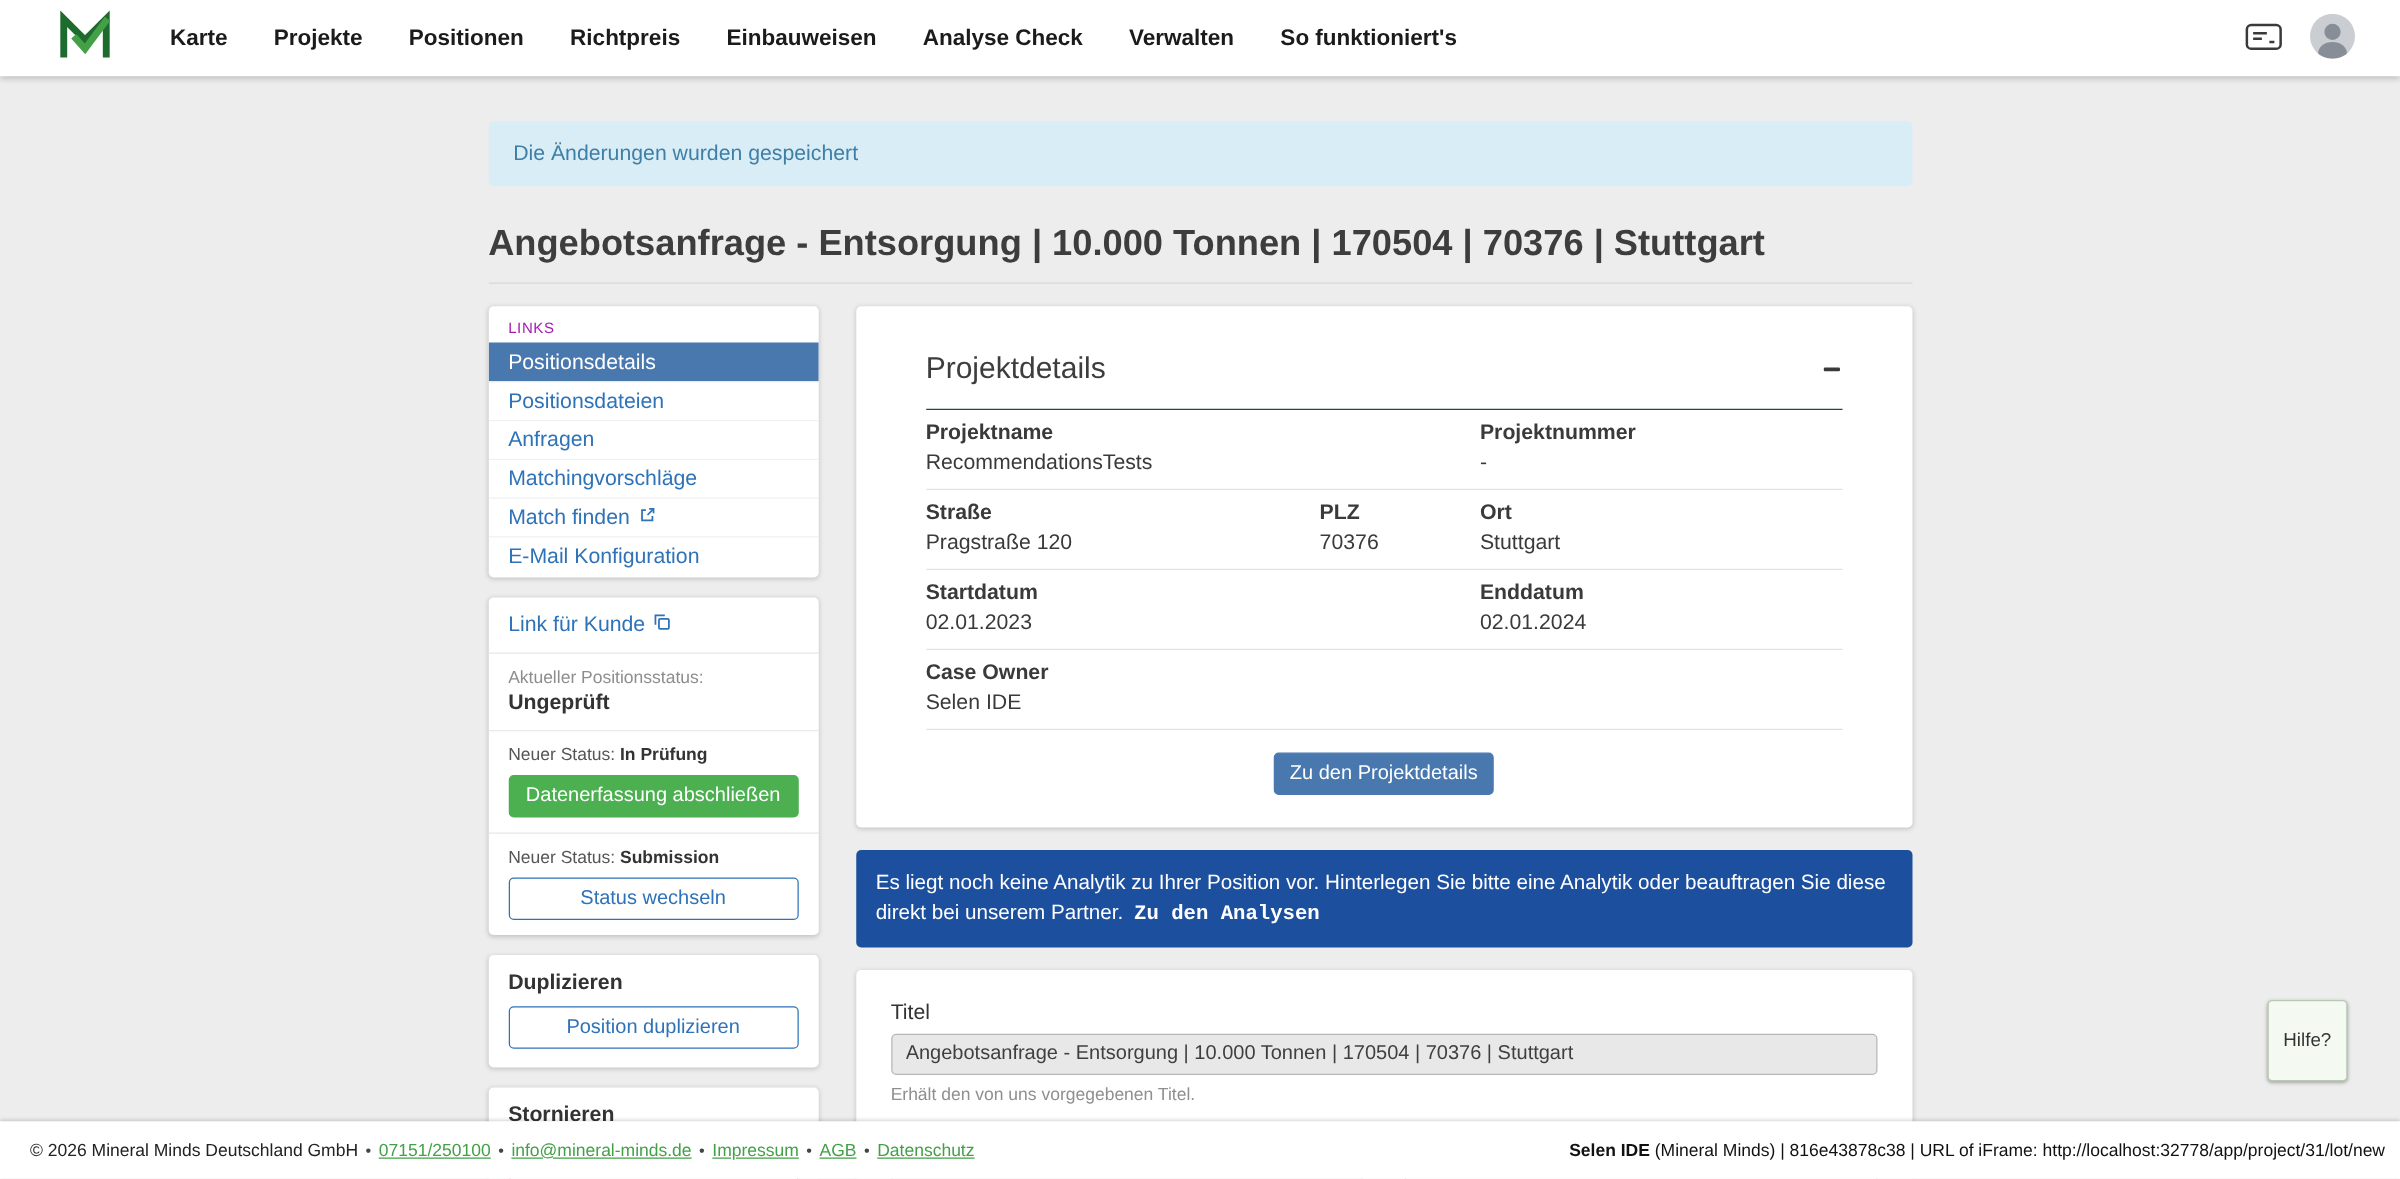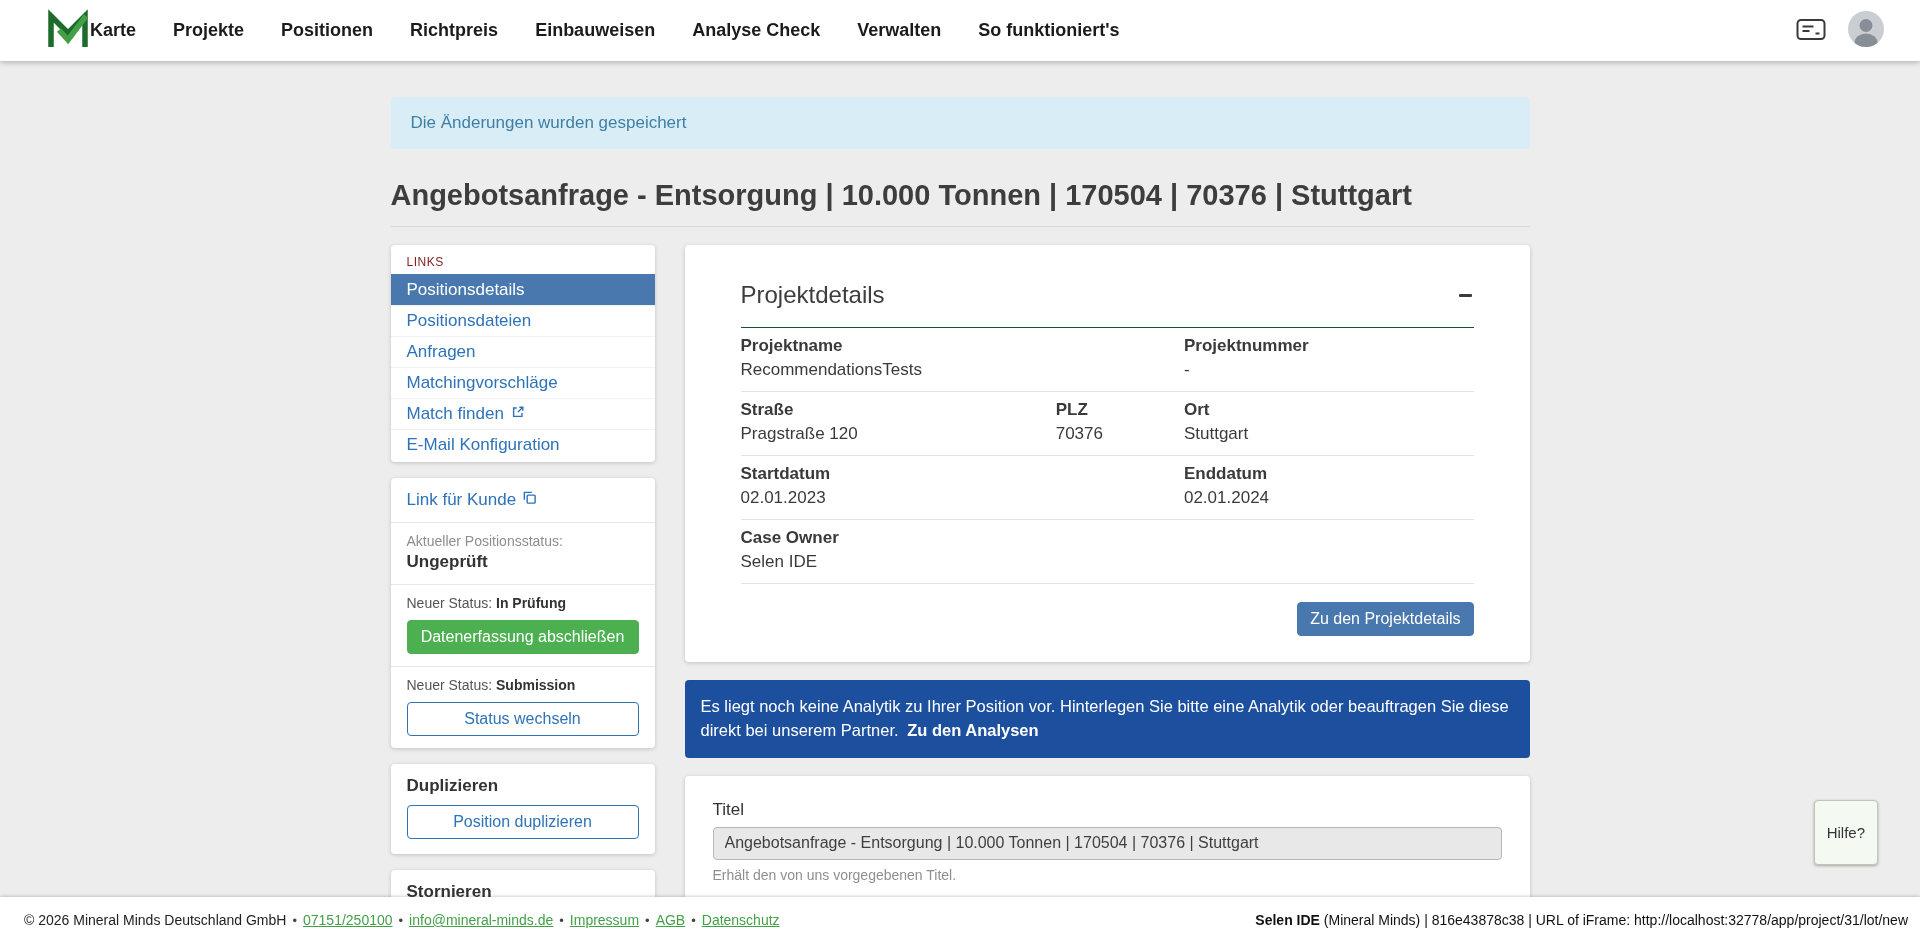--- a/index.html
+++ b/index.html
@@ -10,21 +10,21 @@
   }
   a { cursor:pointer; }
   button { cursor:pointer; font-family:"Liberation Sans", sans-serif; }
 
   
   .navbar {
     position:fixed; top:0; left:0; right:0; height:61px; background:#fff;
     box-shadow:0 2px 5px rgba(0,0,0,.22); display:flex; align-items:center; z-index:50;
   }
   .brand { margin-left:46px; display:flex; align-items:center; }
-  .nav-links { display:flex; gap:37px; align-items:center; }
+  .nav-links { display:flex; margin-left:46px; gap:37px; align-items:center; }
   .nav-link { font-size:18px; font-weight:600; color:#1b1b1b; text-decoration:none; white-space:nowrap; }
   .nav-right { margin-left:auto; margin-right:36px; display:flex; align-items:center; gap:22px; }
   .icon-btn { background:none; border:none; display:flex; align-items:center; }
 
   
   .page { padding-top:61px; }
   .container { width:1139px; margin:0 auto; }
 
   .alert {
     margin-top:36px; background:var(--alert-bg, #d9edf7); color:var(--alert-text, #3f7fa6);
@@ -34,21 +34,21 @@
   .page-title { margin-top:30px; font-size:29px; font-weight:700; color:#3d3d3d; }
   .title-rule { margin-top:14px; border:none; border-top:1px solid #d8d8d8; }
 
   .layout { display:flex; gap:30px; margin-top:18px; align-items:flex-start; }
 
   
   .card { background:#fff; border-radius:4px; box-shadow:0 1px 4px rgba(0,0,0,.18); }
 
   
   .sidebar { width:264px; flex-shrink:0; }
-  .links-header { padding:10px 16px 5px; font-size:12px; color:#7f1d1d; letter-spacing:.5px; }
+  .links-header { padding:10px 16px 5px; font-size:12px; color:#a21caf; letter-spacing:.5px; }
   .side-link {
     display:flex; align-items:center; gap:7px; padding:5px 16px; font-size:17px;
     color:var(--link-blue, #2e72b8); text-decoration:none; border-top:1px solid #f1f1f1;
   }
   .side-link.active { background:var(--accent-blue, #4878ad); color:#fff; border-top-color:transparent; }
   .links-card { overflow:hidden; padding-bottom:2px; }
 
   .status-card { margin-top:16px; }
   .status-section { padding:10px 16px 12px; border-top:1px solid #e8e8e8; }
   .status-section:first-child { border-top:none; padding:12px 16px; }
@@ -78,27 +78,27 @@
   .project-head { display:flex; align-items:center; justify-content:space-between; }
   .project-title { font-size:24px; font-weight:400; color:#3d3d3d; }
   .collapse-btn { background:none; border:none; padding:6px 2px; }
   .minus-bar { display:block; width:13px; height:3px; background:#3a3a3a; border-radius:1px; }
   .pd-table { margin-top:18px; border-top:1px solid #14532d; }
   .pd-row { display:grid; grid-template-columns:43% 17.5% 1fr; padding:8px 0 11px; border-bottom:1px solid #e3e3e3; }
   .pd-span2 { grid-column:1 / span 2; }
   .pd-col3 { grid-column:3; }
   .pd-label { font-size:17px; font-weight:700; color:#3a3a3a; }
   .pd-value { font-size:17px; color:#3a3a3a; margin-top:4px; }
-  .pd-actions { display:flex; justify-content:flex-end; margin-top:18px; }
+  .pd-actions { display:flex; justify-content:center; margin-top:18px; }
 
   .banner {
     margin-top:18px; background:var(--banner-blue, #1c4f9e); color:#fff; border-radius:4px;
     padding:15px 16px; font-size:16.5px; line-height:1.45;
   }
-  .banner-link { color:#fff; font-weight:700; text-decoration:none; margin-left:4px; }
+  .banner-link { color:#fff; font-weight:700; text-decoration:none; margin-left:4px;font-family:Liberation Mono, monospace; }
 
   .form-card { margin-top:18px; padding:24px 28px 80px; }
   .form-label { font-size:17px; color:#333; margin-bottom:7px; }
   .text-input {
     width:100%; height:33px; padding:5px 11px; font-size:16px; color:#444;
     border:1px solid #a9a9a9; border-radius:4px; background:#fff; font-family:"Liberation Sans", sans-serif;
   }
   .text-input:disabled { background:#e8e8e8; border-color:#b6b6b6; color:#3f3f3f; }
   .help-text { margin-top:7px; font-size:14px; color:#8f8f8f; }
   .form-row { display:grid; grid-template-columns:1fr 1fr; gap:34px; margin-top:26px; }

